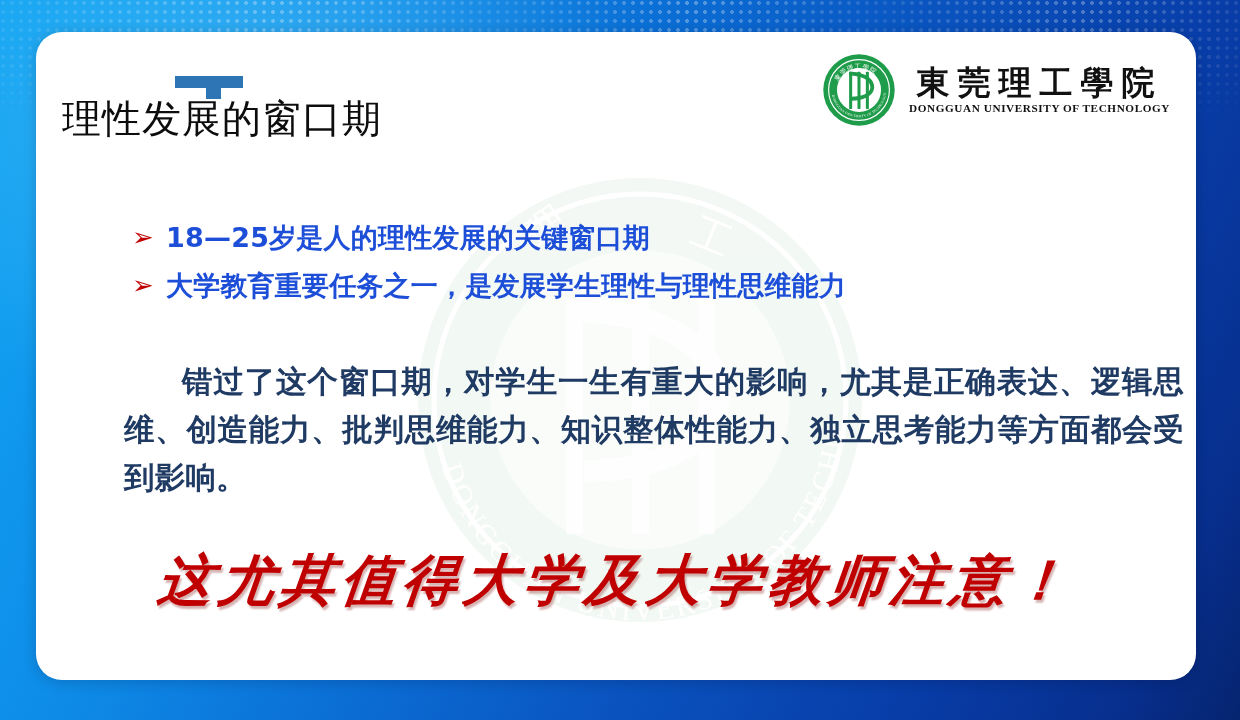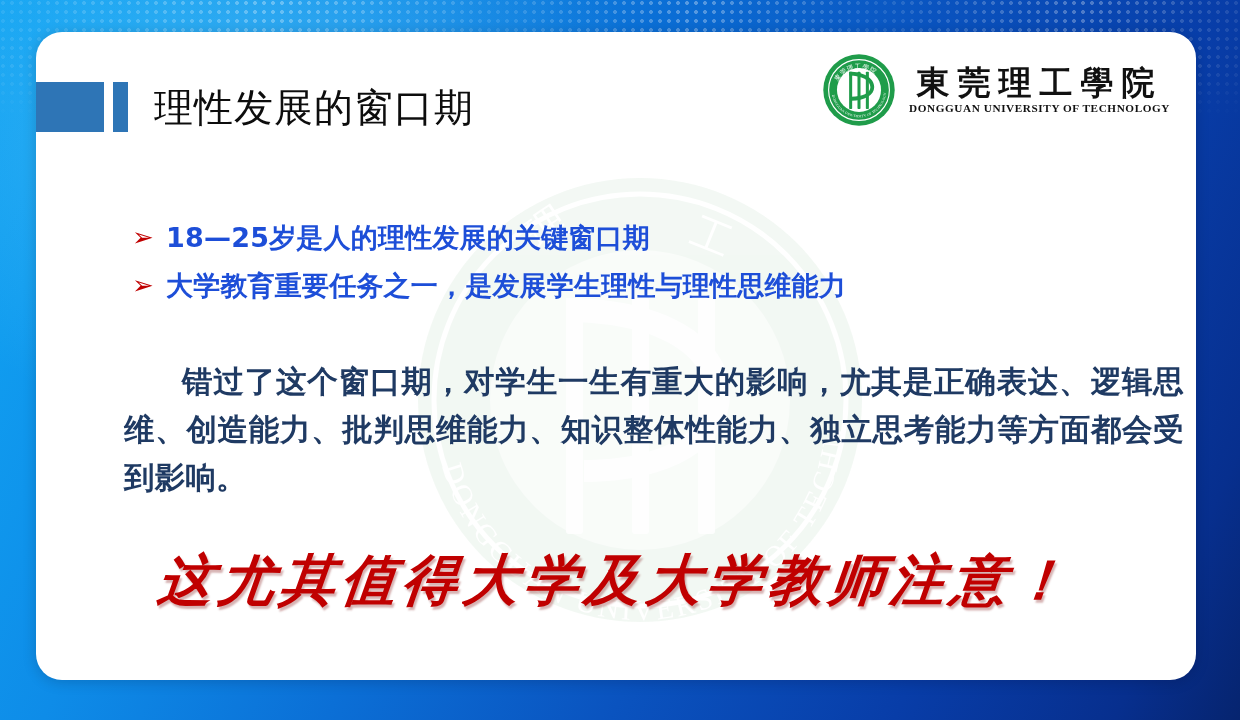--- a/index.html
+++ b/index.html
@@ -89,20 +89,21 @@
   }
 
   
   #title-row {
     position: absolute;
     left: 0px;
     top: 44px;
     height: 62px;
     display: flex;
     align-items: center;
+    flex-direction: column;
   }
   .title-bar-wide {
     width: 68px;
     height: 50px;
     background: #2e75b6;
   }
   .title-bar-narrow {
     width: 15px;
     height: 50px;
     background: #2e75b6;

